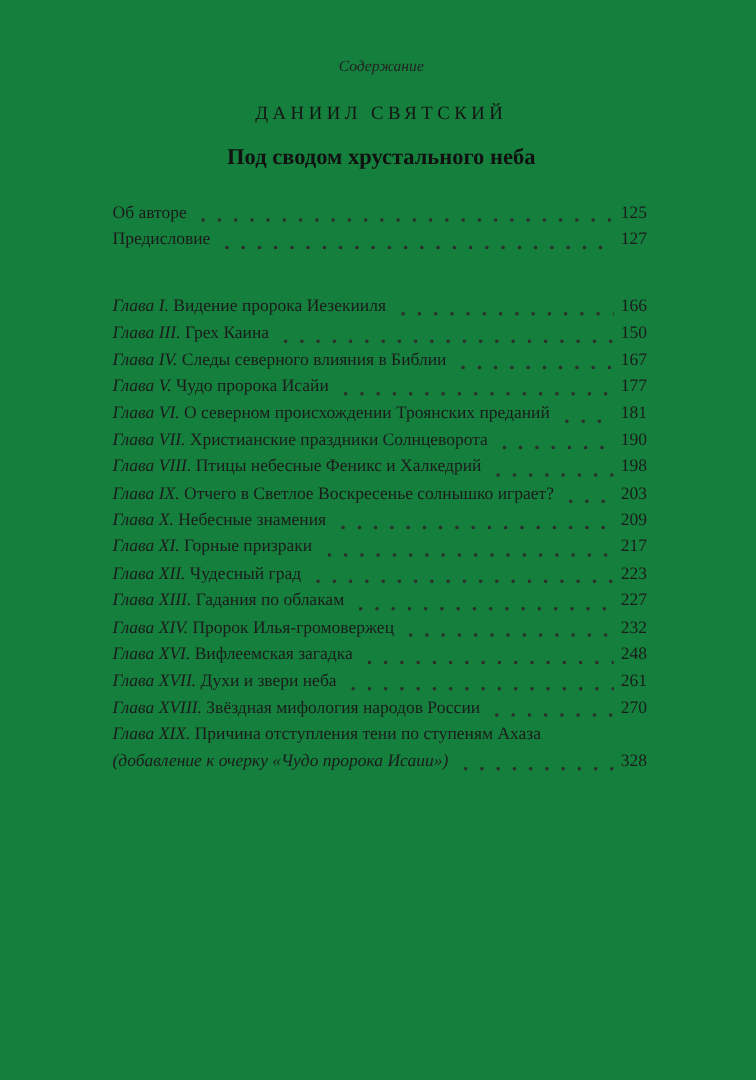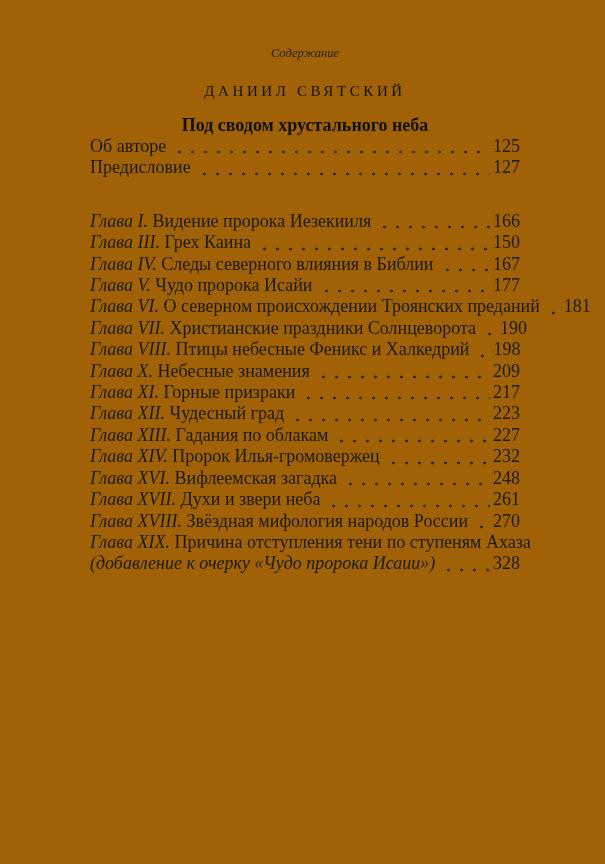--- a/index.html
+++ b/index.html
@@ -5,21 +5,21 @@
   html, body {
     margin: 0;
     padding: 0;
     background: #ffffff;
   }
   .page {
     position: relative;
     width: 605px;
     height: 864px;
     box-sizing: border-box;
-    background: #a16207;
+    background: #15803d;
     padding: 46px 85px 0 90px;
     overflow: hidden;
     font-family: "Liberation Serif", "DejaVu Serif", serif;
     color: #1c1c1c;
   }
   .running-head {
     text-align: center;
     font-style: italic;
     font-size: 12.5px;
     color: #222;
@@ -30,23 +30,24 @@
     font-size: 15px;
     letter-spacing: 0.24em;
     color: #141414;
     margin-bottom: 15px;
   }
   .book-title {
     text-align: center;
     font-size: 18px;
     font-weight: bold;
     color: #111;
+    margin-bottom: 24px;
   }
   .toc-list {
-    font-size: 18px;
+    font-size: 14px;
     line-height: 21.4px;
     color: #1b1b1b;
   }
   .toc-row {
     display: flex;
     align-items: flex-end;
   }
   .toc-row.gap-before {
     margin-top: 32px;
   }
@@ -125,20 +126,25 @@
         <span class="entry-text"><span class="chapter-prefix">Глава VII. </span>Христианские праздники Солнцеворота</span>
         <span class="leader"></span>
         <span class="page-num">190</span>
       </div>
       <div class="toc-row chapter">
         <span class="entry-text"><span class="chapter-prefix">Глава VIII. </span>Птицы небесные Феникс и Халкедрий</span>
         <span class="leader"></span>
         <span class="page-num">198</span>
       </div>
       <div class="toc-row chapter">
+        <span class="entry-text"><span class="chapter-prefix">Глава IX. </span>Отчего в Светлое Воскресенье солнышко играет?</span>
+        <span class="leader"></span>
+        <span class="page-num">203</span>
+      </div>
+      <div class="toc-row chapter">
         <span class="entry-text"><span class="chapter-prefix">Глава X. </span>Небесные знамения</span>
         <span class="leader"></span>
         <span class="page-num">209</span>
       </div>
       <div class="toc-row chapter">
         <span class="entry-text"><span class="chapter-prefix">Глава XI. </span>Горные призраки</span>
         <span class="leader"></span>
         <span class="page-num">217</span>
       </div>
       <div class="toc-row chapter">

